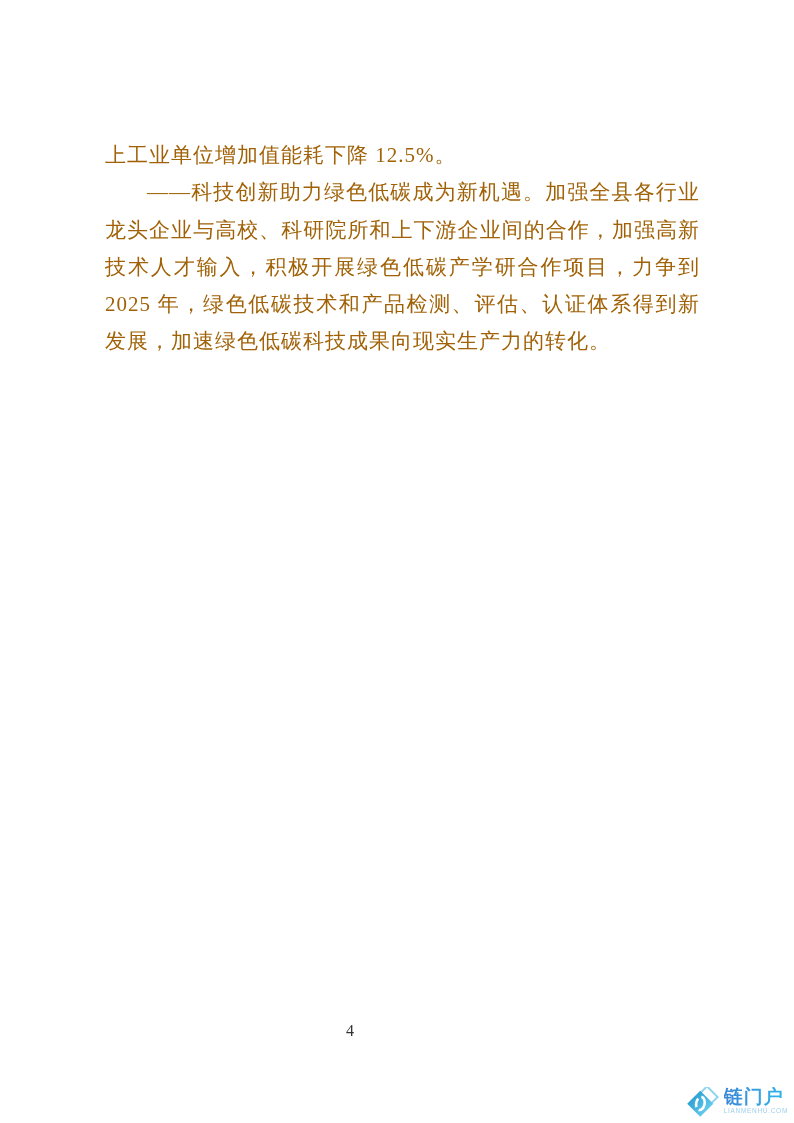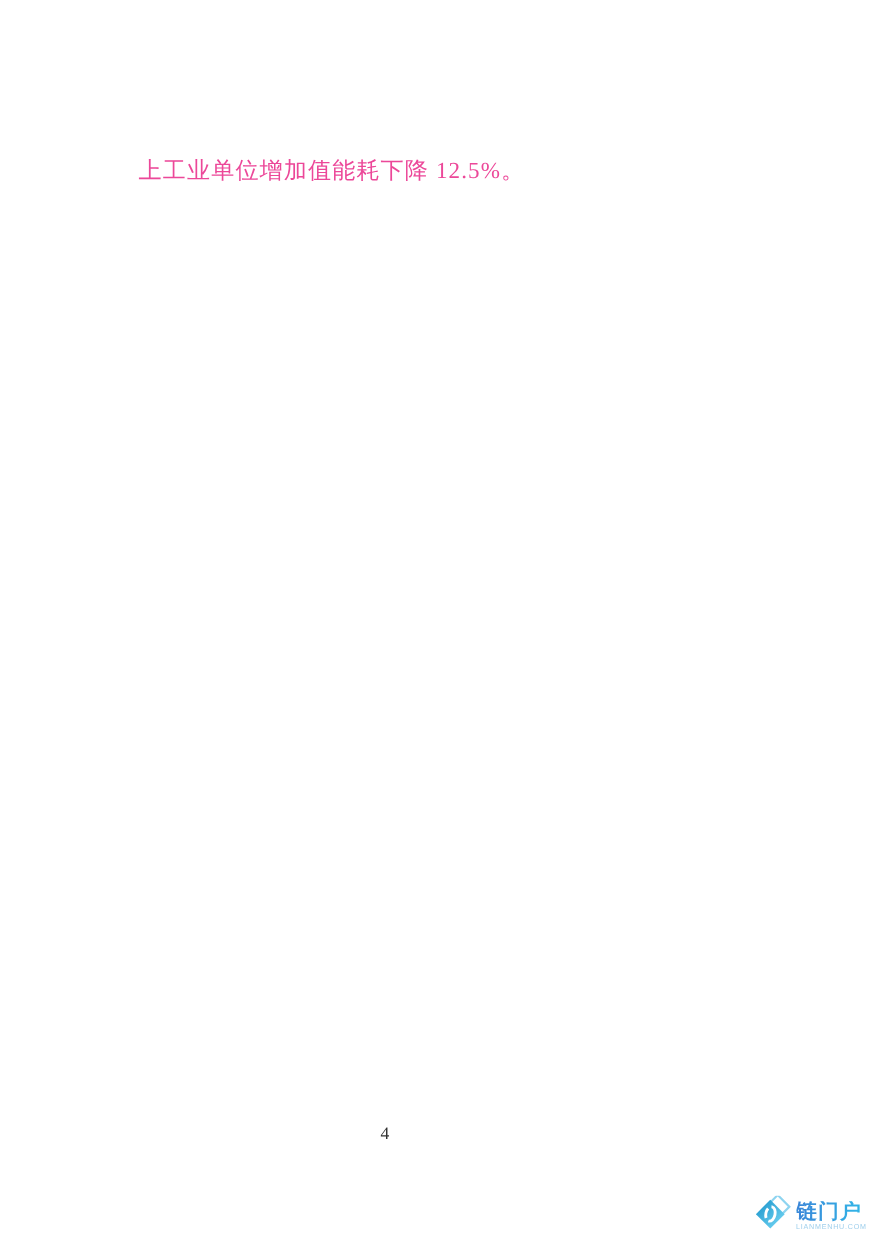--- a/index.html
+++ b/index.html
@@ -13,26 +13,25 @@
     height: 1123px;
     background: #ffffff;
     overflow: hidden;
     font-family: "Liberation Serif", "DejaVu Serif", serif;
   }
   .doc-body {
     position: absolute;
     left: 105px;
     top: 137px;
     width: 595px;
-    color: #ec4899;
+    color: #a16207;
     font-size: 21px;
     line-height: 37.3px;
     letter-spacing: 1px;
     text-align: justify;
-    margin-left: 21px;
   }
   .doc-body p {
     margin: 0;
     padding: 0;
     text-indent: 2em;
   }
   .doc-body p.continuation {
     text-indent: 0;
   }
   .page-number {
@@ -43,21 +42,21 @@
     text-align: center;
     font-size: 16px;
     color: #333333;
     font-family: "Liberation Serif", "DejaVu Serif", serif;
   }
   .watermark {
     position: absolute;
     right: 6px;
     bottom: 4px;
     display: flex;
-    align-items: flex-end;
+    align-items: flex-start;
     gap: 5px;
   }
   .wm-icon {
     width: 32px;
     height: 32px;
     flex: 0 0 auto;
   }
   .wm-text-col {
     display: flex;
     flex-direction: column;
@@ -82,20 +81,21 @@
     color: #9fcfec;
   }
 </style>
 </head>
 <body>
 
 <div class="page">
 
   <div class="doc-body">
     <p class="continuation">上工业单位增加值能耗下降 12.5%。</p>
+    <p>——科技创新助力绿色低碳成为新机遇。加强全县各行业龙头企业与高校、科研院所和上下游企业间的合作，加强高新技术人才输入，积极开展绿色低碳产学研合作项目，力争到 2025 年，绿色低碳技术和产品检测、评估、认证体系得到新发展，加速绿色低碳科技成果向现实生产力的转化。</p>
   </div>
 
   <div class="page-number">4</div>
 
   <div class="watermark">
     <svg class="wm-icon" viewBox="0 0 32 32" xmlns="http://www.w3.org/2000/svg">
       <defs>
         <linearGradient id="wmDiamond" x1="0%" y1="50%" x2="100%" y2="50%">
           <stop offset="0%" stop-color="#2fa3d4"></stop>
           <stop offset="100%" stop-color="#62c9ec"></stop>

